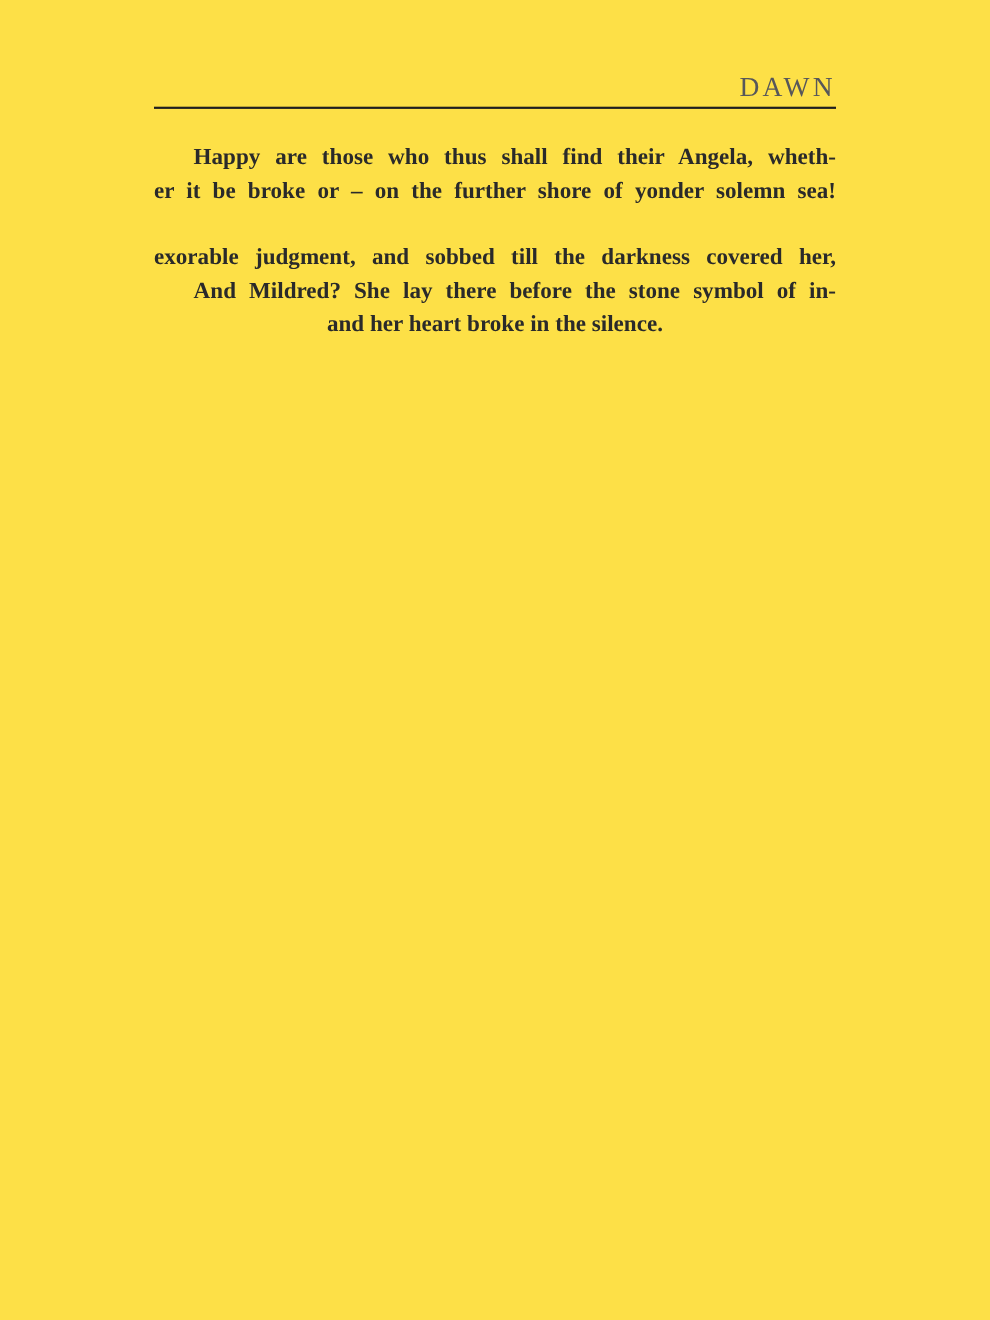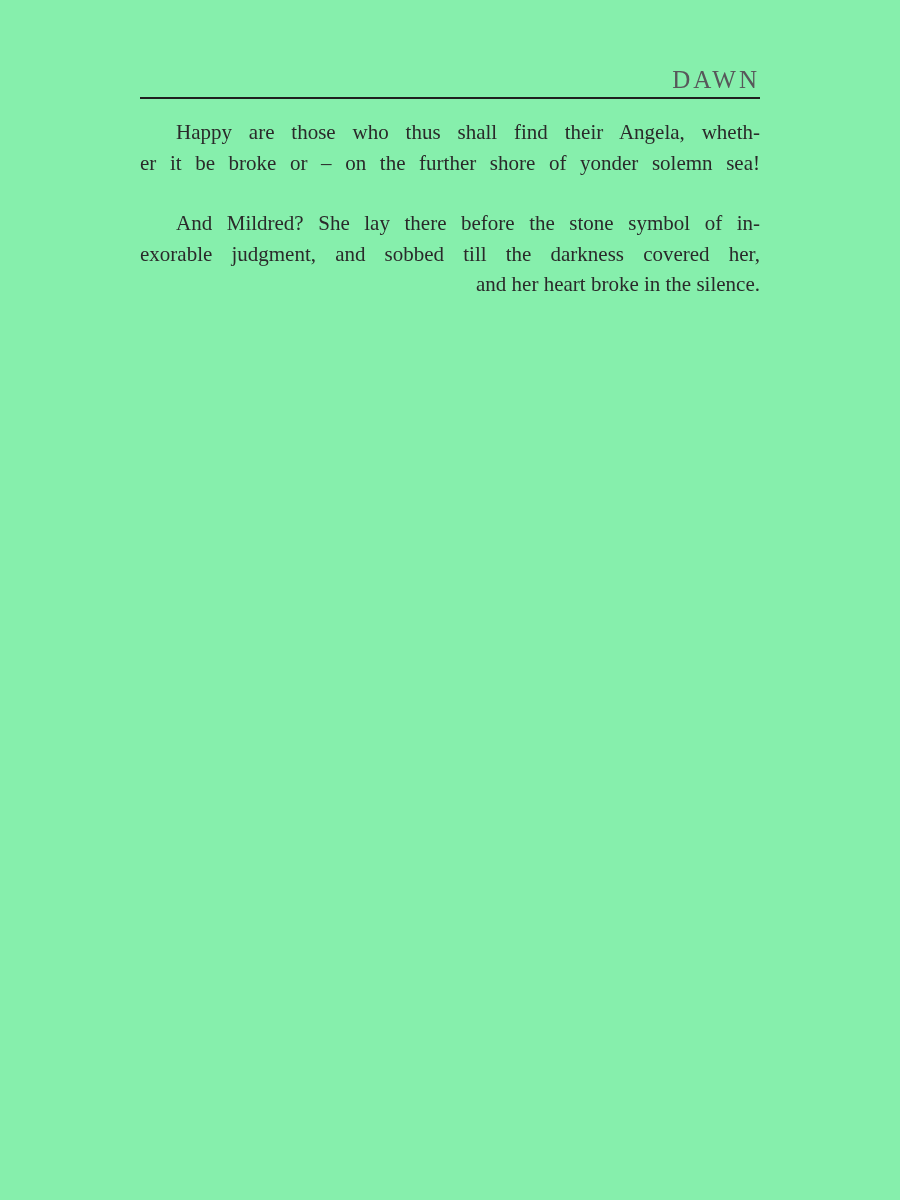--- a/index.html
+++ b/index.html
@@ -4,21 +4,21 @@
 <style>
   html, body {
     margin: 0;
     padding: 0;
     background: #ffffff;
   }
   .page {
     position: relative;
     width: 900px;
     height: 1200px;
-    background: #86efac;
+    background: #fde047;
     font-family: "Liberation Serif", serif;
     overflow: hidden;
   }
   .content {
     position: absolute;
     left: 140px;
     top: 0;
     width: 620px;
   }
   .running-header {
@@ -28,36 +28,37 @@
     line-height: 28px;
     letter-spacing: 3px;
     color: #57575a;
   }
   .header-rule {
     margin-top: 3px;
     height: 0;
     border-bottom: 2.5px solid #1f1f1f;
   }
   .body-text {
-    margin-top: 18px;
+    margin-top: 28px;
     color: #2a2a2a;
     font-size: 21px;
     line-height: 30.5px;
+    font-weight: bold;
   }
   .paragraph { margin: 0; }
   .paragraph + .paragraph { margin-top: 30px; }
   .text-line {
     width: 620px;
   }
   .text-line.justify {
     text-align: justify;
     text-align-last: justify;
   }
   .text-line.leftlast {
-    text-align: right;
+    text-align: center;
   }
   .text-line.indent {
     text-indent: 36px;
   }
 </style>
 </head>
 <body>
 
 <div class="page">
   <div class="content">
@@ -69,20 +70,20 @@
     <div class="header-rule"></div>
 
     <div class="body-text">
 
       <div class="paragraph">
         <div class="text-line justify indent">Happy are those who thus shall find their Angela, wheth-</div>
         <div class="text-line justify">er it be broke or – on the further shore of yonder solemn sea!</div>
       </div>
 
       <div class="paragraph">
+        <div class="text-line justify">exorable judgment, and sobbed till the darkness covered her,</div>
         <div class="text-line justify indent">And Mildred? She lay there before the stone symbol of in-</div>
-        <div class="text-line justify">exorable judgment, and sobbed till the darkness covered her,</div>
         <div class="text-line leftlast">and her heart broke in the silence.</div>
       </div>
 
     </div>
   </div>
 </div>
 
 </body></html>

